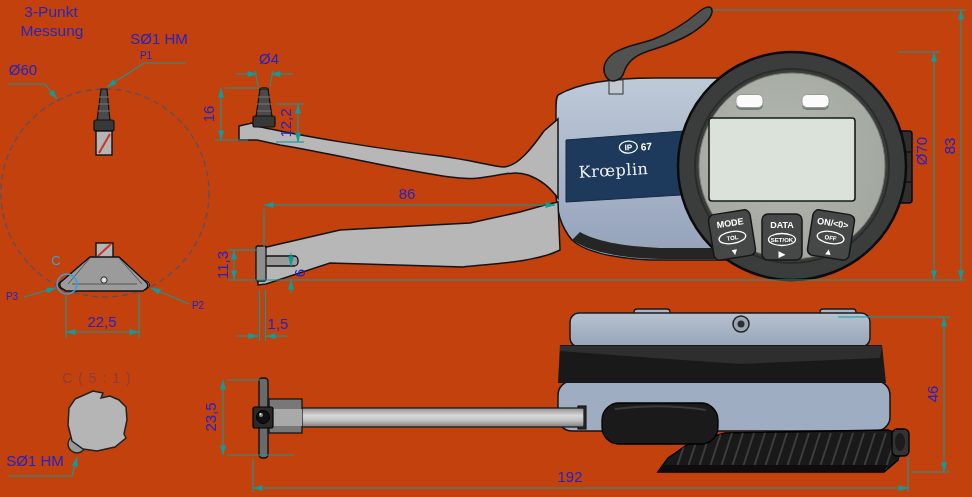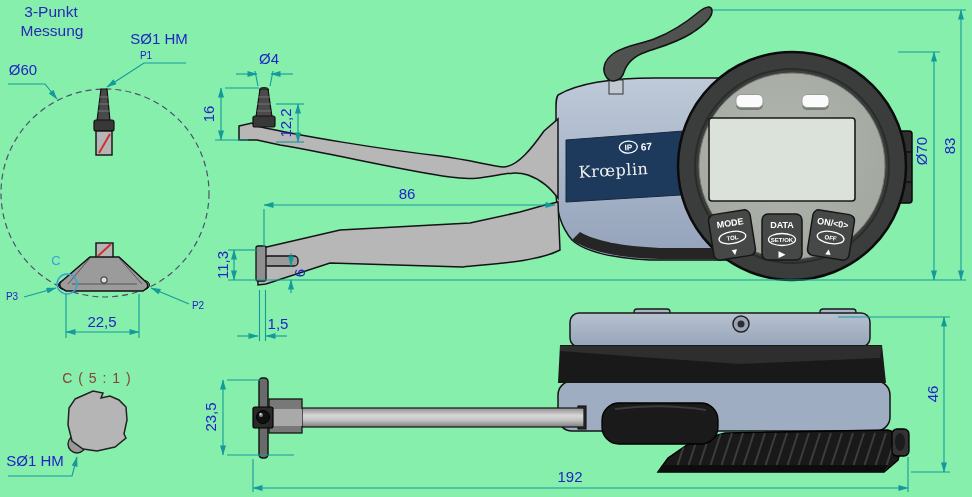--- a/index.html
+++ b/index.html
@@ -1,16 +1,16 @@
 <!DOCTYPE html>
 <html><head>
 <meta charset="utf-8">
 <style>
   html,body{margin:0;padding:0;background:#ffffff;}
-  .stage{position:relative;width:972px;height:497px;background:#86efac;overflow:hidden;}
+  .stage{position:relative;width:972px;height:497px;background:#c2410c;overflow:hidden;}
   svg{display:block;font-family:"Liberation Sans",sans-serif;}
   .dimtxt{fill:#2323c6;font-size:15px;text-anchor:middle;}
   .dimsmall{fill:#2323c6;font-size:10px;text-anchor:middle;}
   .bluetitle{fill:#2828b8;font-size:15.5px;text-anchor:middle;}
   .marker-c{fill:#3aa0d8;font-size:13px;text-anchor:middle;}
   .detailtitle{fill:#8b3d3d;font-size:14px;text-anchor:middle;letter-spacing:1px;}
   .dml{stroke:#149a9a;stroke-width:1.1;fill:none;}
   .dashc{stroke:#50506e;stroke-width:1.2;fill:none;stroke-dasharray:6,4;}
   .steel{fill:#b7b7b7;stroke:#141414;stroke-width:1.5;}
   .darkpart{fill:#4a4a4a;stroke:#111;stroke-width:1.2;}

